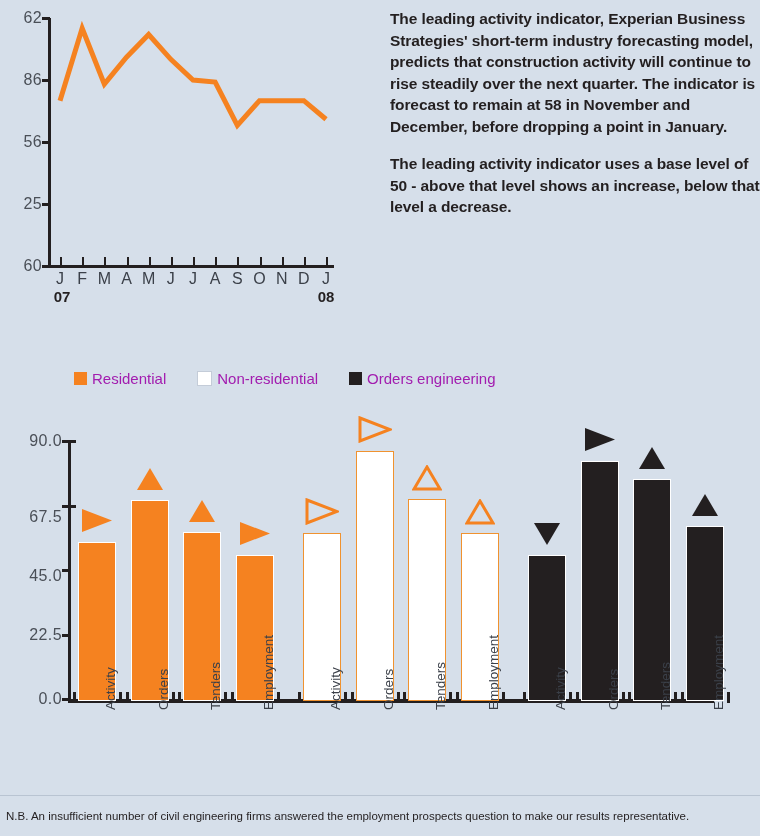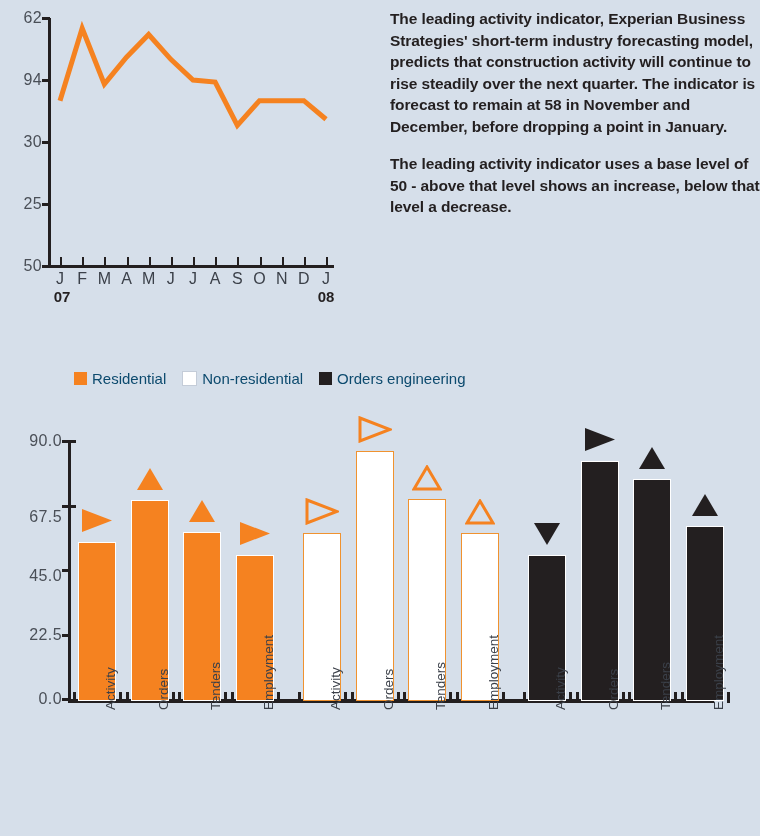--- a/index.html
+++ b/index.html
@@ -48,22 +48,22 @@
     font-size:15.5px;
     line-height:21.5px;
     font-weight:bold;
     color:#231f20;
     letter-spacing:-0.1px;
   }
 
   
   #bar-legend{
     position:absolute;left:74px;top:370px;
-    display:flex;align-items:center;gap:7px;
-    font-size:15px;color:#0c4a6e;
+    display:flex;align-items:center;gap:22px;
+    font-size:15px;color:#a21caf;
   }
   .lg-item{display:flex;align-items:center;gap:5px;margin-right:9px;}
   .lg-swatch{width:13px;height:13px;display:inline-block;}
 
   
   #bar-chart-panel{position:absolute;left:0;top:408px;width:760px;height:388px;}
   .bc-ylabels{position:absolute;left:0;top:0;width:66px;height:300px;}
   .bc-ylabel{
     position:absolute;right:4px;
     font-size:16px;color:#4a4f57;
@@ -104,24 +104,24 @@
     font-size:11.5px;color:#231f20;
   }
 </style>
 </head>
 <body>
 
 <div class="page">
 
   <div id="line-chart-panel">
     <div class="lc-ylabels" id="lc-ylabels">
-        <div class="lc-ylabel" style="top: 266px;">50</div>
+        <div class="lc-ylabel" style="top: 266px;">60</div>
         <div class="lc-ylabel" style="top: 204px;">25</div>
-        <div class="lc-ylabel" style="top: 142px;">30</div>
-        <div class="lc-ylabel" style="top: 80px;">94</div>
+        <div class="lc-ylabel" style="top: 142px;">56</div>
+        <div class="lc-ylabel" style="top: 80px;">86</div>
         <div class="lc-ylabel" style="top: 18px; margin-left: 28px;">62</div>
       </div>
     <div class="lc-axis-v"></div>
     <div class="lc-axis-h"></div>
     <div id="lc-yticks">
         <div class="lc-tick-y" style="top: 265px;"></div>
         <div class="lc-tick-y" style="top: 203px;"></div>
         <div class="lc-tick-y" style="top: 141px;"></div>
         <div class="lc-tick-y" style="top: 79px;"></div>
         <div class="lc-tick-y" style="top: 17px;"></div>
@@ -287,14 +287,17 @@
         <div class="bc-xlabel" style="left: 380.667px; top: 302px;">Orders</div>
         <div class="bc-xlabel" style="left: 433.333px; top: 302px;">Tenders</div>
         <div class="bc-xlabel" style="left: 486px; top: 302px;">Employment</div>
         <div class="bc-xlabel" style="left: 553px; top: 302px;">Activity</div>
         <div class="bc-xlabel" style="left: 605.667px; top: 302px;">Orders</div>
         <div class="bc-xlabel" style="left: 658.333px; top: 302px;">Tenders</div>
         <div class="bc-xlabel" style="left: 711px; top: 302px;">Employment</div>
       </div>
   </div>
 
+  <div id="footnote">
+    <span>N.B. An insufficient number of civil engineering firms answered the employment prospects question to make our results representative.</span>
+  </div>
 
 </div>
 
 </body></html>

